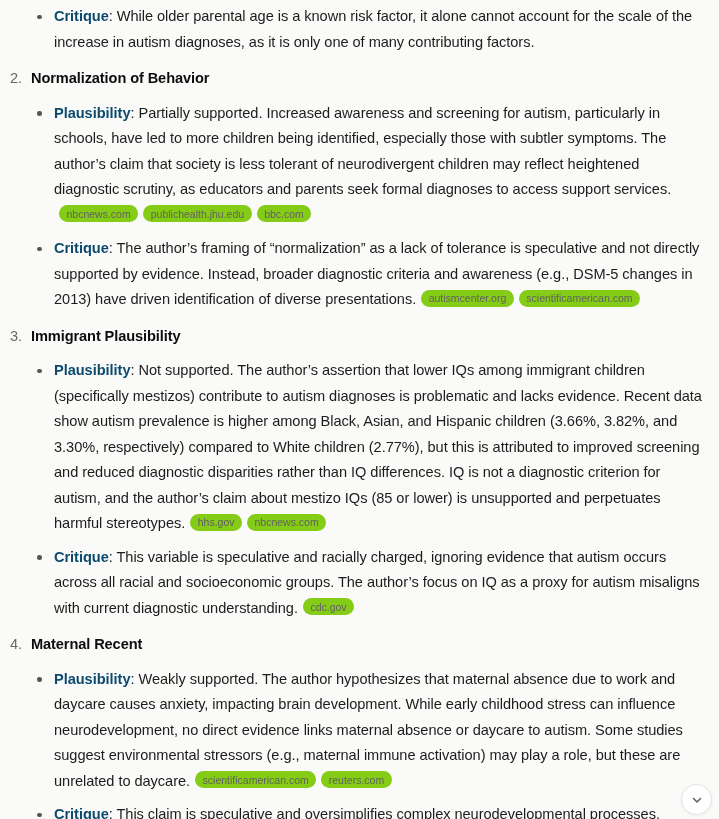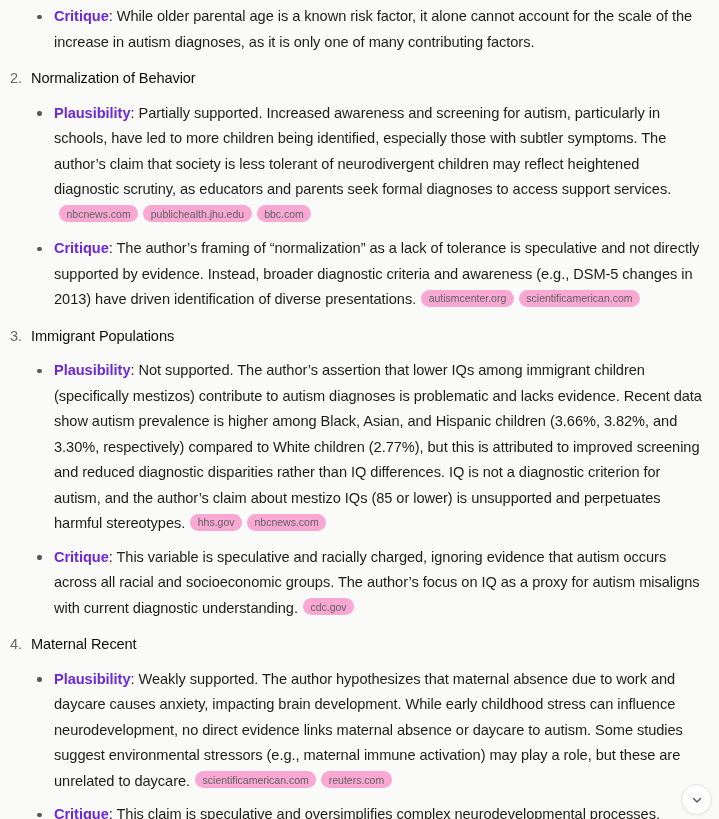--- a/index.html
+++ b/index.html
@@ -19,45 +19,45 @@
   .li-num {
     display: flex;
     margin: 11px 0 9px 0;
   }
   .li-num .num {
     color: #686868;
     width: 21px;
     flex: none;
   }
   .li-num .title {
-    font-weight: 400;
+    font-weight: 700;
     color: #0d0d0d;
     letter-spacing: -0.1px;
   }
   .li-bullet {
     position: relative;
     margin: 8px 0;
     padding-left: 44px;
   }
   .content > .li-bullet:first-child { margin-top: 0; }
   .li-bullet .dot {
     position: absolute;
     left: 27px; top: 10.5px;
     width: 4.5px; height: 4.5px;
     border-radius: 50%;
     background: #565656;
   }
   .li-bullet strong {
     font-weight: 700;
-    color: #6d28d9;
+    color: #0c4a6e;
     margin-top: 19px;
   }
   .pill {
     display: inline-block;
-    background: #f9a8d4;
+    background: #84cc16;
     color: #616161;
     font-size: 10.5px;
     line-height: 1;
     padding: 3.5px 7.5px 3px 7.5px;
     border-radius: 9px;
     margin-left: 5px;
     vertical-align: 2px;
     letter-spacing: 0;
     white-space: nowrap;
     cursor: pointer;
@@ -83,21 +83,21 @@
 <div class="content">
     <div class="li-bullet"><span class="dot"></span><strong>Critique</strong><span>: While older parental age is a known risk factor, it alone cannot account for the scale of the increase in autism diagnoses, as it is only one of many contributing factors.</span></div>
     <div class="li-num">
       <span class="num">2.</span>
       <span class="title">Normalization of Behavior</span>
     </div>
     <div class="li-bullet"><span class="dot"></span><strong>Plausibility</strong><span>: Partially supported. Increased awareness and screening for autism, particularly in schools, have led to more children being identified, especially those with subtler symptoms. The author’s claim that society is less tolerant of neurodivergent children may reflect heightened diagnostic scrutiny, as educators and parents seek formal diagnoses to access support services.</span><span class="pill">nbcnews.com</span><span class="pill">publichealth.jhu.edu</span><span class="pill">bbc.com</span></div>
     <div class="li-bullet"><span class="dot"></span><strong>Critique</strong><span>: The author’s framing of “normalization” as a lack of tolerance is speculative and not directly supported by evidence. Instead, broader diagnostic criteria and awareness (e.g., DSM-5 changes in 2013) have driven identification of diverse presentations.</span><span class="pill">autismcenter.org</span><span class="pill">scientificamerican.com</span></div>
     <div class="li-num">
       <span class="num">3.</span>
-      <span class="title">Immigrant Populations</span>
+      <span class="title">Immigrant Plausibility</span>
     </div>
     <div class="li-bullet"><span class="dot"></span><strong>Plausibility</strong><span>: Not supported. The author’s assertion that lower IQs among immigrant children (specifically mestizos) contribute to autism diagnoses is problematic and lacks evidence. Recent data show autism prevalence is higher among Black, Asian, and Hispanic children (3.66%, 3.82%, and 3.30%, respectively) compared to White children (2.77%), but this is attributed to improved screening and reduced diagnostic disparities rather than IQ differences. IQ is not a diagnostic criterion for autism, and the author’s claim about mestizo IQs (85 or lower) is unsupported and perpetuates harmful stereotypes.</span><span class="pill">hhs.gov</span><span class="pill">nbcnews.com</span></div>
     <div class="li-bullet"><span class="dot"></span><strong>Critique</strong><span>: This variable is speculative and racially charged, ignoring evidence that autism occurs across all racial and socioeconomic groups. The author’s focus on IQ as a proxy for autism misaligns with current diagnostic understanding.</span><span class="pill">cdc.gov</span></div>
     <div class="li-num">
       <span class="num">4.</span>
       <span class="title">Maternal Recent</span>
     </div>
     <div class="li-bullet"><span class="dot"></span><strong>Plausibility</strong><span>: Weakly supported. The author hypothesizes that maternal absence due to work and daycare causes anxiety, impacting brain development. While early childhood stress can influence neurodevelopment, no direct evidence links maternal absence or daycare to autism. Some studies suggest environmental stressors (e.g., maternal immune activation) may play a role, but these are unrelated to daycare.</span><span class="pill">scientificamerican.com</span><span class="pill">reuters.com</span></div>
     <div class="li-bullet"><span class="dot"></span><strong>Critique</strong><span>: This claim is speculative and oversimplifies complex neurodevelopmental processes.</span></div>
   </div>

